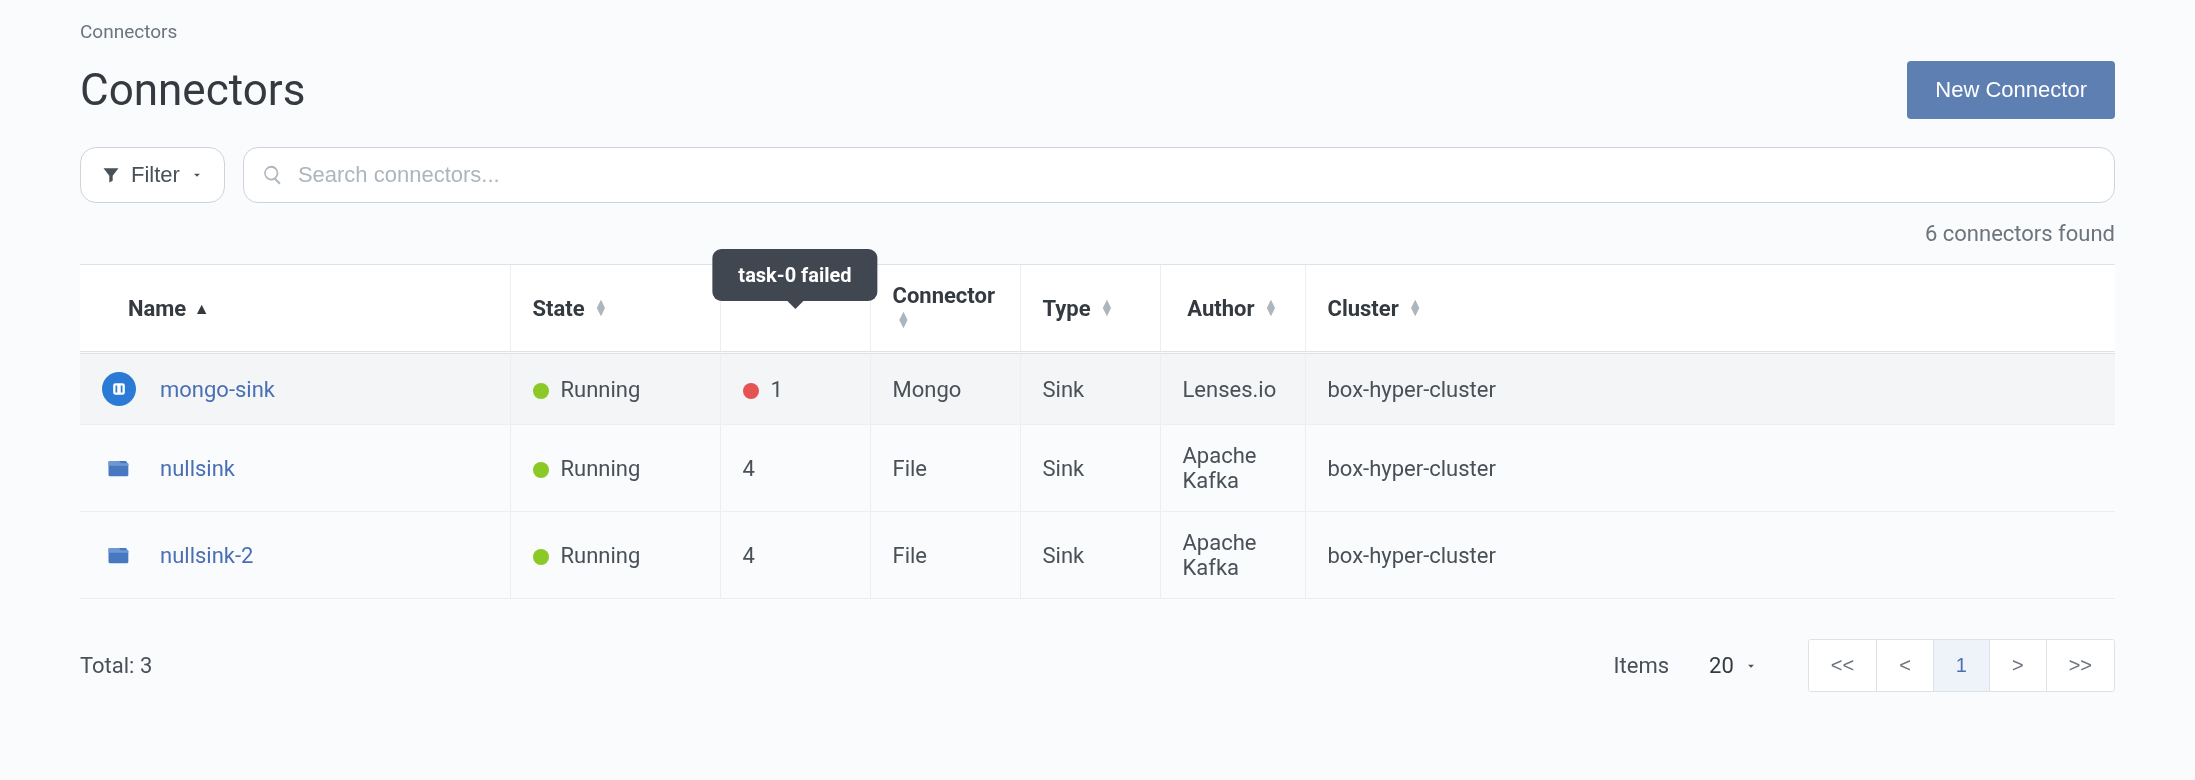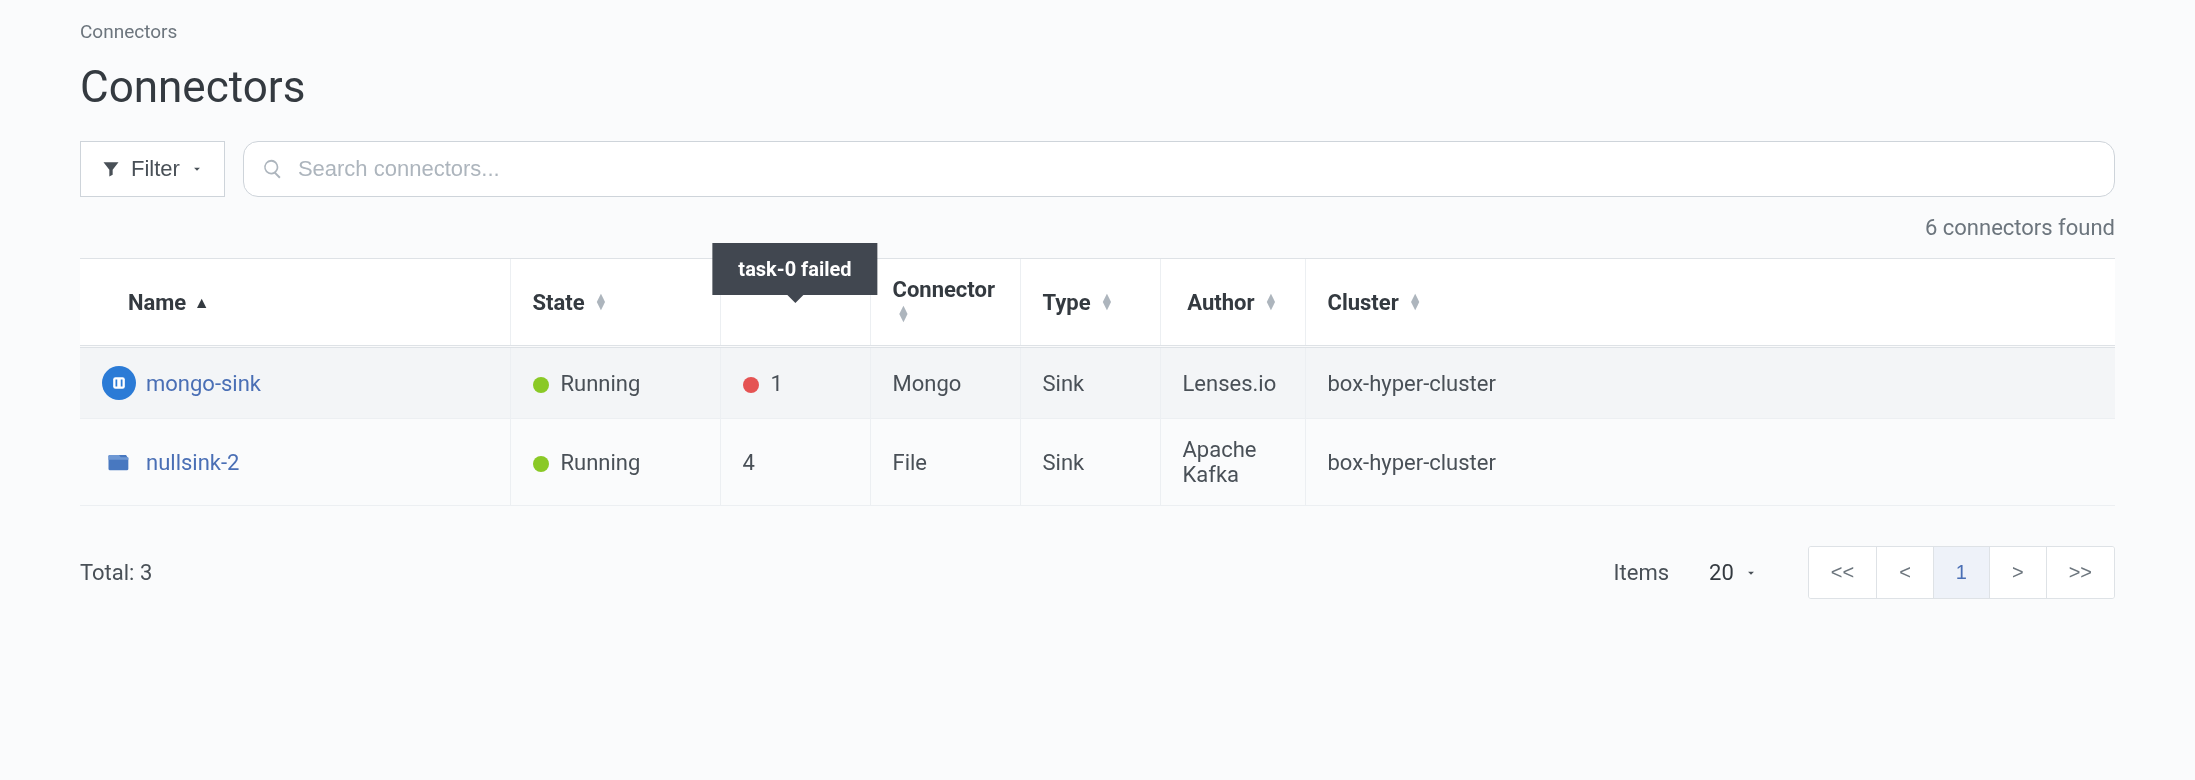--- a/index.html
+++ b/index.html
@@ -42,21 +42,21 @@
   display: flex;
   gap: 18px;
   margin-bottom: 18px;
 }
 .filter-btn {
   display: inline-flex;
   align-items: center;
   gap: 10px;
   border: 1px solid #ced4da;
   background: #fff;
-  border-radius: 0;
+  border-radius: 16px;
   padding: 4px 20px;
   font-size: 22px;
   color: #495057;
   cursor: pointer;
 }
 .filter-icon { width: 20px; height: 20px; fill: #495057; }
 .caret-down-icon { width: 14px; height: 14px; fill: #495057; }
 .search-wrap {
   flex: 1;
   display: flex;
@@ -105,38 +105,38 @@
   border-bottom: 1px solid #eceff2;
 }
 .table tbody tr.highlight { background: #f3f5f7; }
 .table tbody td {
   padding: 18px 22px;
   font-size: 22px;
   color: #495057;
   vertical-align: middle;
 }
 .table tbody td + td { border-left: 1px solid #eceff2; }
-.name-cell { display: flex; align-items: center; gap: 10px; }
+.name-cell { display: flex; align-items: center; gap: 24px; }
 .connector-icon {
   width: 34px; height: 34px; border-radius: 50%; display: inline-flex; align-items: center; justify-content: center; flex-shrink: 0;
 }
 .connector-icon.mongo { background: #2b7bd6; }
 .connector-icon.file { background: transparent; }
 .connector-icon svg { width: 28px; height: 28px; }
 .name-link { color: #4a6fb5; text-decoration: none; }
 .state-dot { width: 16px; height: 16px; border-radius: 50%; display: inline-block; margin-right: 12px; vertical-align: middle; }
 .state-dot.green { background: #8ac926; }
 .state-dot.red { background: #e55353; }
 .tooltip {
   position: absolute;
   background: #414750;
   color: #fff;
   font-size: 20px;
   padding: 14px 26px;
-  border-radius: 0;
+  border-radius: 9px;
   top: -16px; left: 50%; transform: translateX(-50%);
   white-space: nowrap;
   z-index: 10;
 }
 .tooltip::after {
   content: "";
   position: absolute;
   bottom: -8px; left: 50%; transform: translateX(-50%);
   border-left: 10px solid transparent;
   border-right: 10px solid transparent;
@@ -169,20 +169,21 @@
 .table tbody tr:first-child td { border-top: 3px double #dee2e6; }
 </style>
 </head>
 <body>
 
 <div class="container">
   <div class="breadcrumb">Connectors</div>
 
   <div class="header-row">
     <h1 class="page-title">Connectors</h1>
+    <button class="btn-primary">New Connector</button>
   </div>
 
   <div class="controls-row">
     <button class="filter-btn">
       <svg class="filter-icon" viewBox="0 0 24 24">
           <path d="M3 4h18l-7 9v6l-4 2v-8L3 4z"></path>
         </svg>
       <span>Filter</span>
       <svg class="caret-down-icon" viewBox="0 0 24 24">
           <path d="M7 10l5 5 5-5z"></path>
@@ -255,20 +256,39 @@
         </tr>
         <tr>
           <td>
             <div class="name-cell">
               <span class="connector-icon file">
                 <svg viewBox="0 0 24 24">
                   <path d="M4 6h14l2 3v9a1 1 0 01-1 1H4a1 1 0 01-1-1V7a1 1 0 011-1z" fill="#4878c0"></path>
                   <path d="M4 6h8l1.5 2H20v2H3V7a1 1 0 011-1z" fill="#6e98d4"></path>
                 </svg>
               </span>
+              <a href="#" class="name-link">nullsink</a>
+            </div>
+          </td>
+          <td><span class="state-dot green"></span><span>Running</span></td>
+          <td><span>4</span></td>
+          <td>File</td>
+          <td>Sink</td>
+          <td>Apache Kafka</td>
+          <td>box-hyper-cluster</td>
+        </tr>
+        <tr>
+          <td>
+            <div class="name-cell">
+              <span class="connector-icon file">
+                <svg viewBox="0 0 24 24">
+                  <path d="M4 6h14l2 3v9a1 1 0 01-1 1H4a1 1 0 01-1-1V7a1 1 0 011-1z" fill="#4878c0"></path>
+                  <path d="M4 6h8l1.5 2H20v2H3V7a1 1 0 011-1z" fill="#6e98d4"></path>
+                </svg>
+              </span>
               <a href="#" class="name-link">nullsink-2</a>
             </div>
           </td>
           <td><span class="state-dot green"></span><span>Running</span></td>
           <td><span>4</span></td>
           <td>File</td>
           <td>Sink</td>
           <td>Apache Kafka</td>
           <td>box-hyper-cluster</td>
         </tr>

